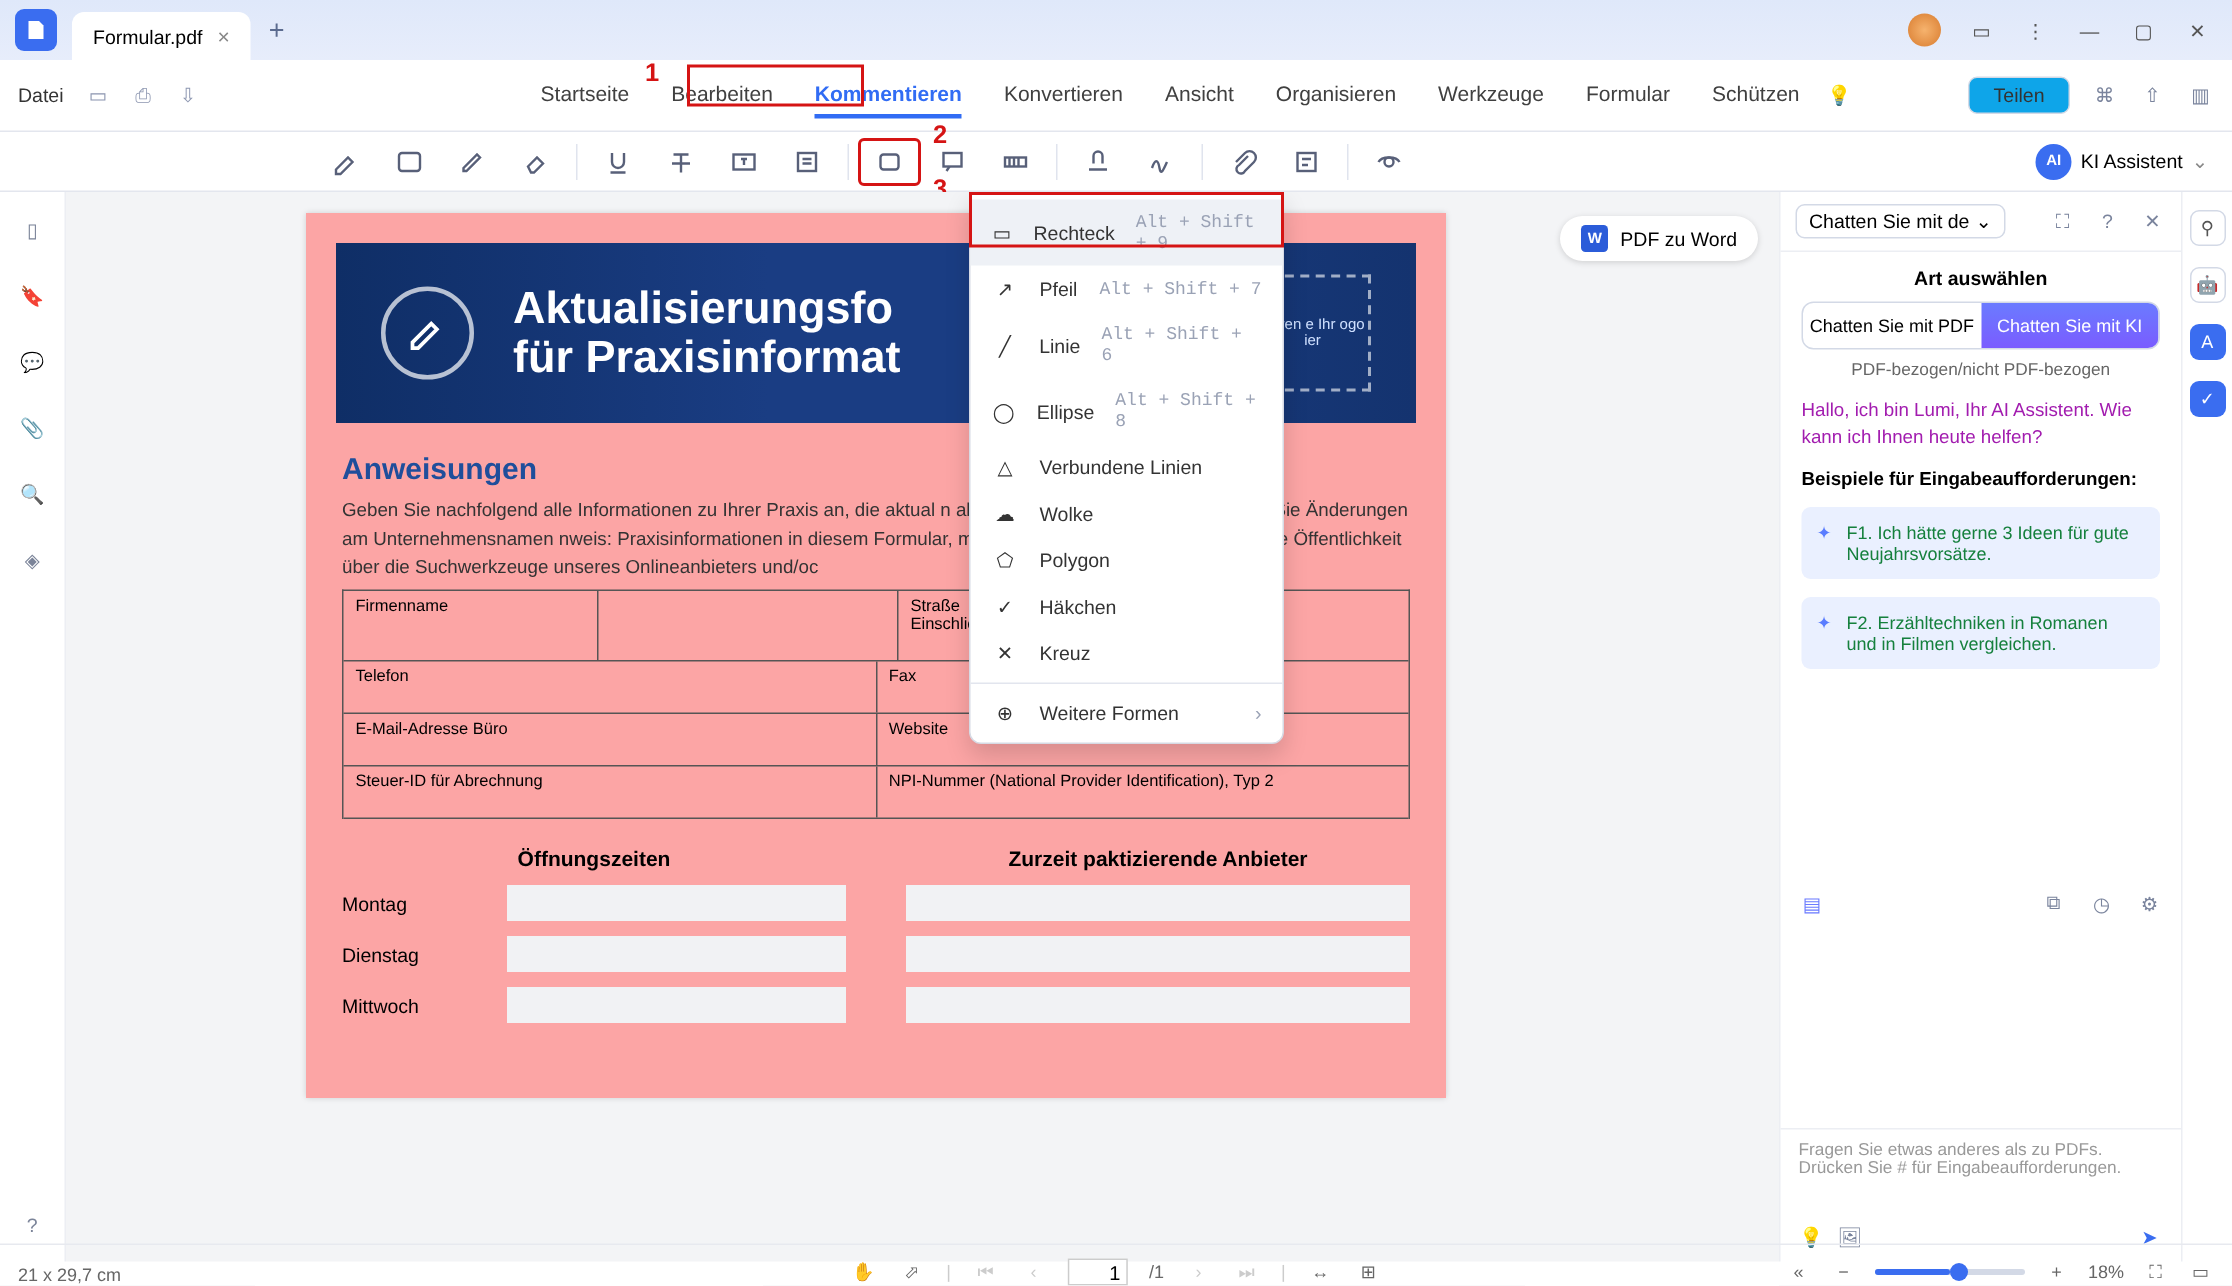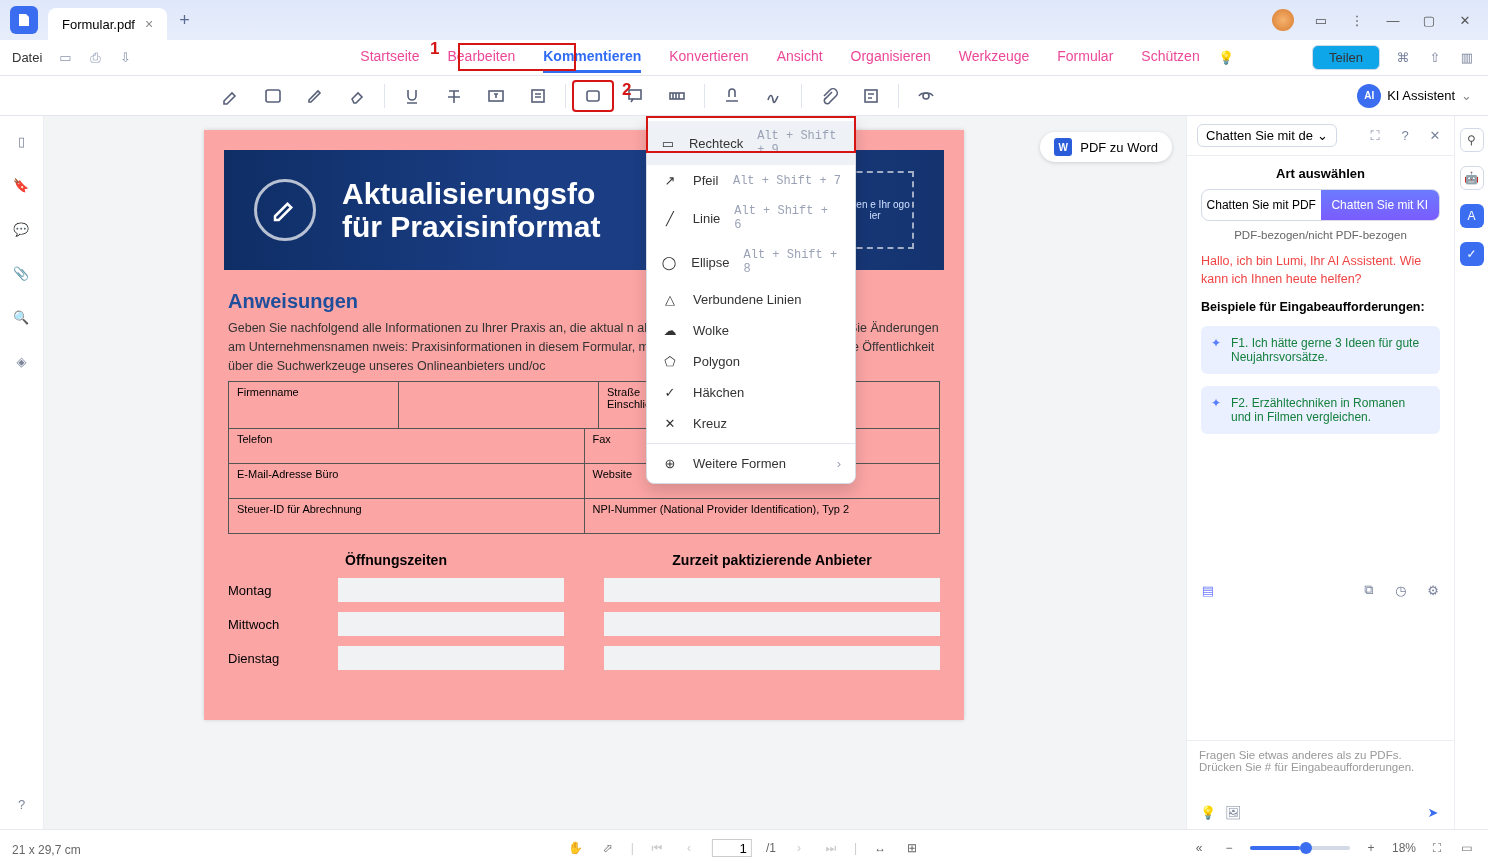--- a/index.html
+++ b/index.html
@@ -11,25 +11,25 @@
 .app-icon svg { fill:#fff; }
 .tab { display:flex; align-items:center; gap:10px; background:#fff; border-radius:8px 8px 0 0; padding:6px 14px; margin-left:4px; height:32px; margin-top:8px;}
 .tab .close{ color:#888; font-size:14px; }
 .tab-plus { margin-left:12px; color:#5b6b8f; font-size:18px;}
 .titlebar-spacer{ flex:1;}
 .win-ctrl { display:flex; gap:18px; padding-right:14px; align-items:center; color:#555;}
 .avatar { width:22px;height:22px;border-radius:50%;background:radial-gradient(#f6b36e,#d87b2e);}
 .icn { width:18px; height:18px; display:inline-flex; align-items:center; justify-content:center; }
 
 
-.menubar { display:flex; align-items:center; height:36px; border-bottom:1px solid #e3e6ee; padding:16px 12px; position:relative;}
+.menubar { display:flex; align-items:center; height:48px; border-bottom:1px solid #e3e6ee; padding:16px 12px; position:relative;}
 .menubar .file { font-size:13px; color:#333; margin-right:8px;}
 .menubar .qa { color:#8d97b1; margin:0 6px; }
 .menubar .tabs { display:flex; gap:28px; margin-left:220px;}
-.menubar .tabs .mtab { font-size:14px; color:#ec4899; padding:6px 0;}
+.menubar .tabs .mtab { font-size:14px; color:#404040; padding:6px 0;}
 .menubar .tabs .mtab.active { color:#316cf4; font-weight:600; border-bottom:3px solid #316cf4;}
 .share-btn { margin-left:auto; border:1px solid #d3d9e6; border-radius:6px; padding:4px 16px; font-size:13px; color:#333; background:#0ea5e9;}
 .menubar .right-icons{ display:flex; gap:14px; margin-left:14px; color:#7a849d;}
 
 
 .toolbar { display:flex; align-items:center; height:40px; padding:0 16px 0 210px; gap:0; border-bottom:1px solid #e3e6ee;}
 .toolbar .tbtn{ width:42px; height:32px; display:flex; align-items:center; justify-content:center; color:#586079; }
 .toolbar .tbtn svg{stroke:#586079;}
 .toolbar .sep{ width:1px; height:24px; background:#e0e4ee; margin:0 6px;}
 .toolbar .ai-pill{ display:flex; align-items:center; gap:6px; margin-left:auto;}
@@ -77,21 +77,21 @@
 
 .rightpanel{ width:268px; border-left:1px solid #eceef3; display:flex; flex-direction:column;}
 .rp-head{ display:flex; align-items:center; padding:8px 10px; border-bottom:1px solid #eceef3; font-size:13px;}
 .rp-head .dd{ border:1px solid #d3d9e6; border-radius:6px; padding:3px 8px; display:flex; align-items:flex-end; gap:4px;}
 .rp-head .ricons{ margin-left:auto; display:flex; gap:12px; color:#7a849d;}
 .rp-title{ text-align:center; font-weight:700; padding:10px 0 8px;}
 .rp-switch{ display:flex; margin:0 14px; border:1px solid #d3d9e6; border-radius:8px; overflow:hidden; font-size:12px;}
 .rp-switch div{ flex:1; text-align:center; padding:8px 4px;}
 .rp-switch .on{ background:linear-gradient(#6b7bff,#7a5cff); color:#fff;}
 .rp-sub{ text-align:center; font-size:11.5px; color:#666; margin:8px 0 12px;}
-.rp-msg{ margin:0 14px 12px; font-size:12.5px; color:#ef4444; line-height:1.4;}
+.rp-msg{ margin:0 14px 12px; font-size:12.5px; color:#a21caf; line-height:1.4;}
 .rp-ex{ margin:0 14px 6px; font-size:12.5px; font-weight:600;}
 .rp-card{ margin:6px 14px; background:#eaf0ff; border-radius:6px; padding:10px 12px 10px 30px; font-size:12px; color:#15803d; position:relative;}
 .rp-card::before{content:"✦"; position:absolute; left:10px; top:10px; color:#5a7dff;}
 .rp-input{ margin-top:auto; border-top:1px solid #eceef3; padding:8px 12px;}
 .rp-input .hint{ font-size:11.5px; color:#999; margin-bottom:30px;}
 .rp-input .row{ display:flex; justify-content:space-between; color:#7a849d;}
 .rp-topicons{ display:flex; gap:14px; color:#7a849d; padding:6px 12px; justify-content:flex-end;}
 
 
 .farstrip{ width:34px; border-left:1px solid #eceef3; display:flex; flex-direction:column; align-items:center; padding-top:12px; gap:14px;}
@@ -316,25 +316,25 @@
       </div>
       <div class="twocol">
         <div class="col">
           <h3>Öffnungszeiten</h3>
           <div>
               <div class="dayrow">
                 <span>Montag</span>
                 <div class="slot"></div>
               </div>
               <div class="dayrow">
+                <span>Dienstag</span>
+                <div class="slot"></div>
+              </div>
+              <div class="dayrow">
                 <span>Mittwoch</span>
-                <div class="slot"></div>
-              </div>
-              <div class="dayrow">
-                <span>Dienstag</span>
                 <div class="slot"></div>
               </div>
             </div>
         </div>
         <div class="col">
           <h3>Zurzeit paktizierende Anbieter</h3>
           <div>
               <div class="dayrow">
                 <div class="slot"></div>
               </div>

